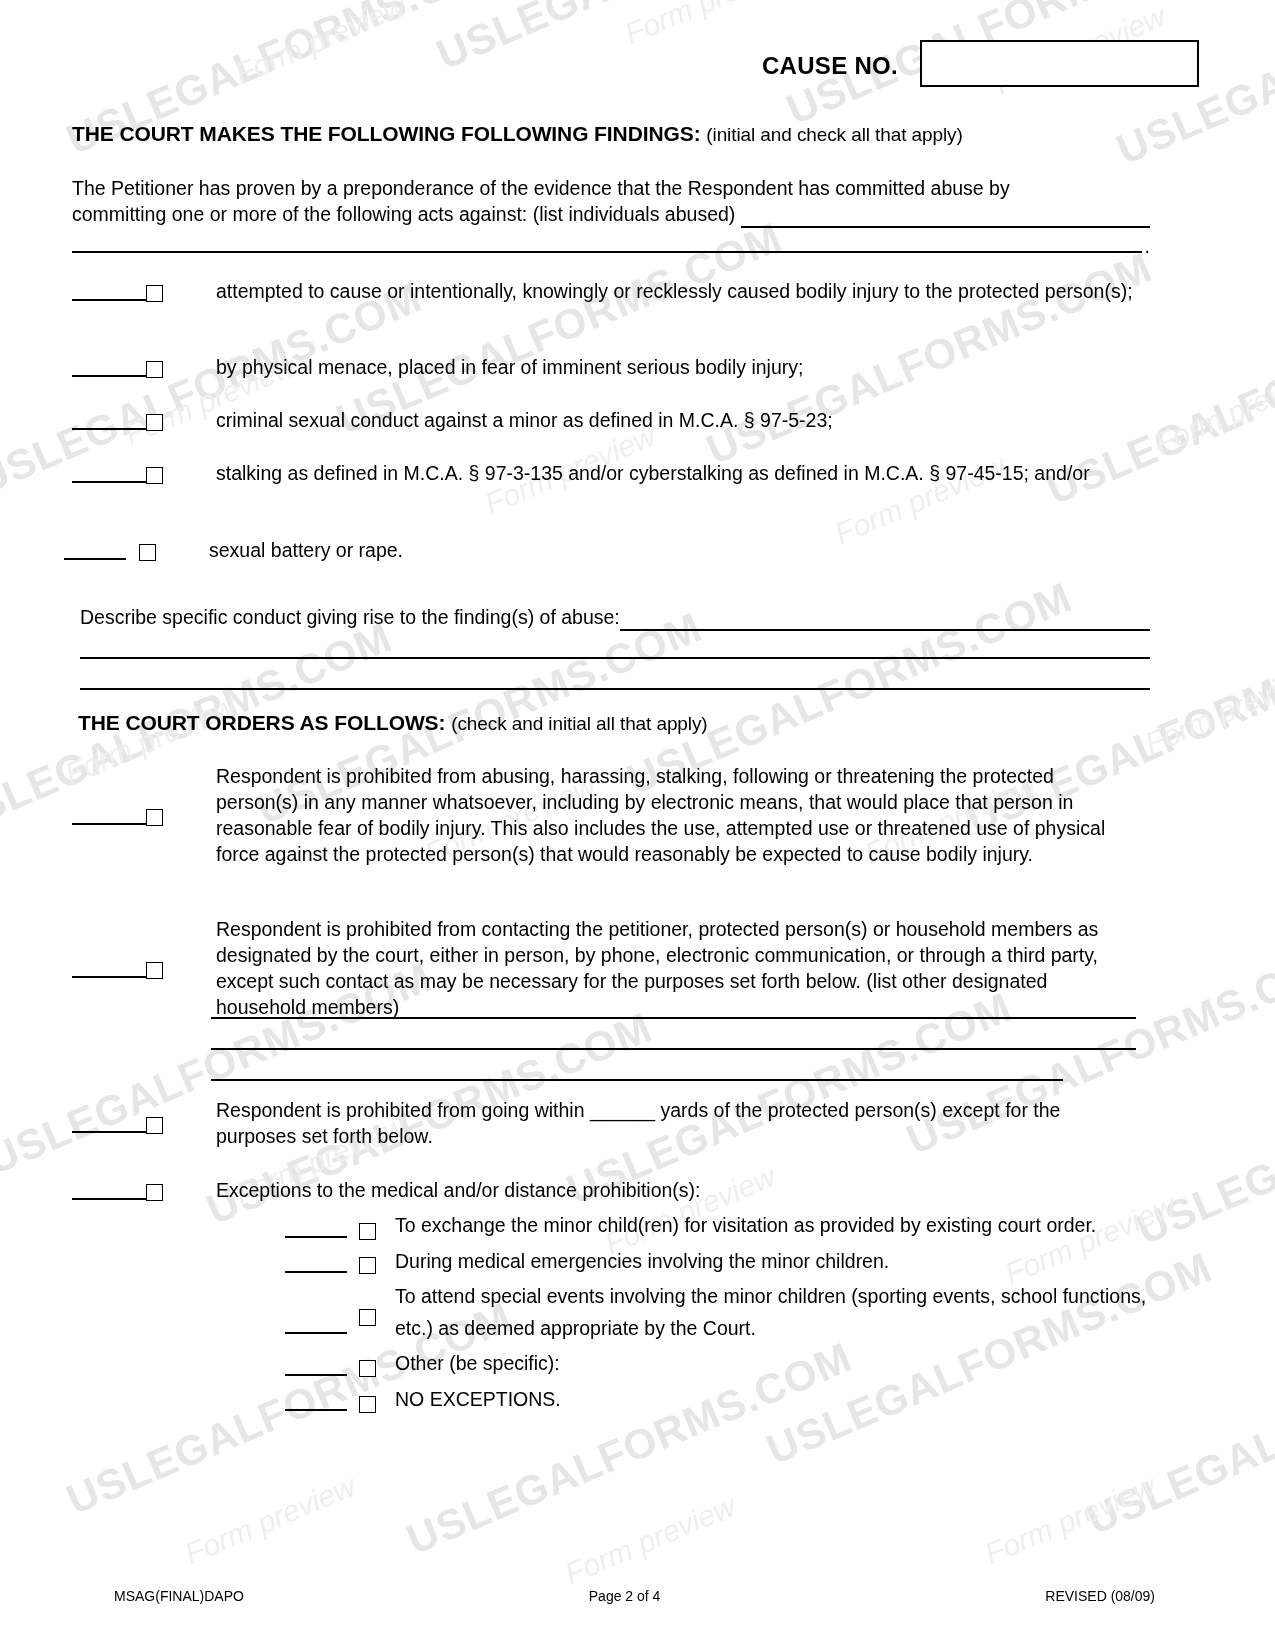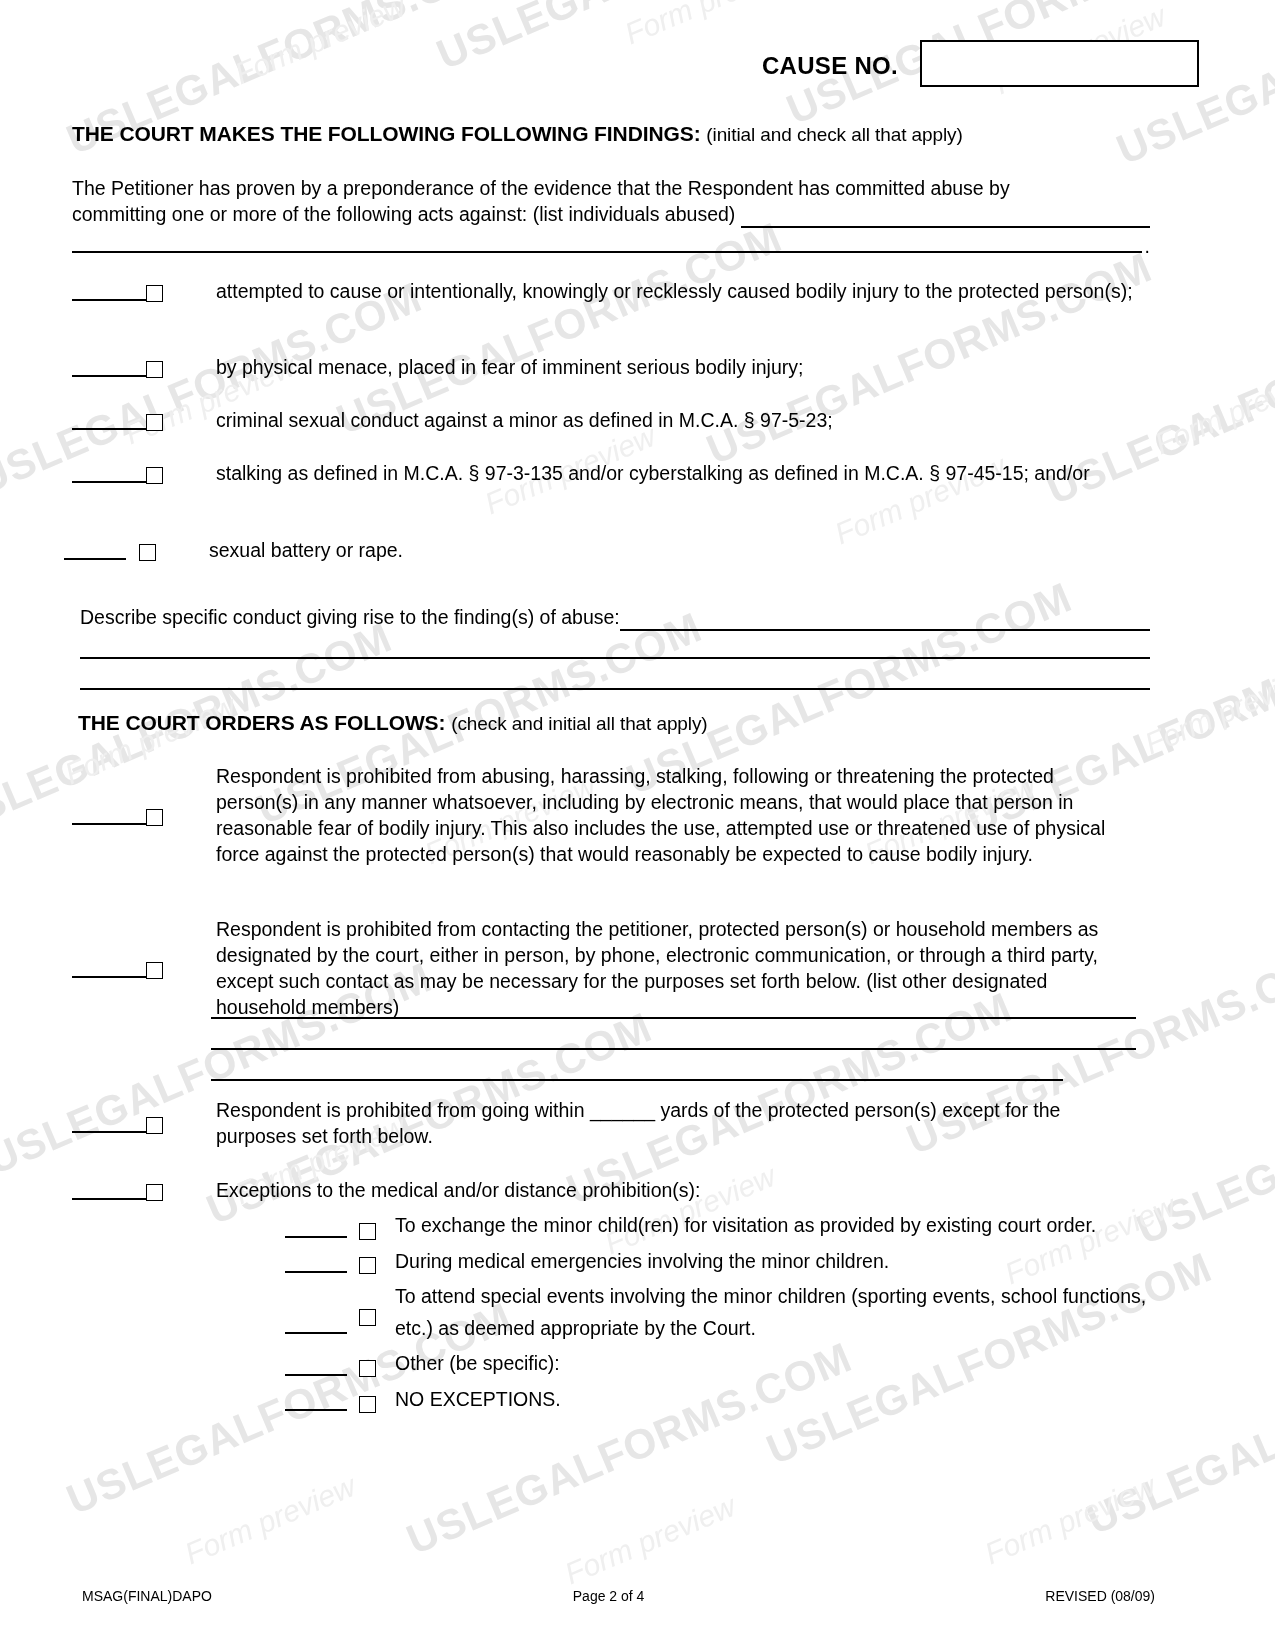--- a/index.html
+++ b/index.html
@@ -129,21 +129,21 @@
 
   
   .footer {
     position: absolute;
     left: 0;
     top: 1588px;
     width: 1275px;
     font-size: 14px;
     display: flex;
     box-sizing: border-box;
-    padding: 0 120px 0 82px;
+    padding: 0 120px 0 114px;
   }
   .footer .f-left { flex: 0 0 auto; }
   .footer .f-mid { flex: 1 1 auto; text-align: center; padding-right: 40px;}
   .footer .f-right { flex: 0 0 auto; }
 </style>
 </head>
 <body>
 
 <div id="page">
 

